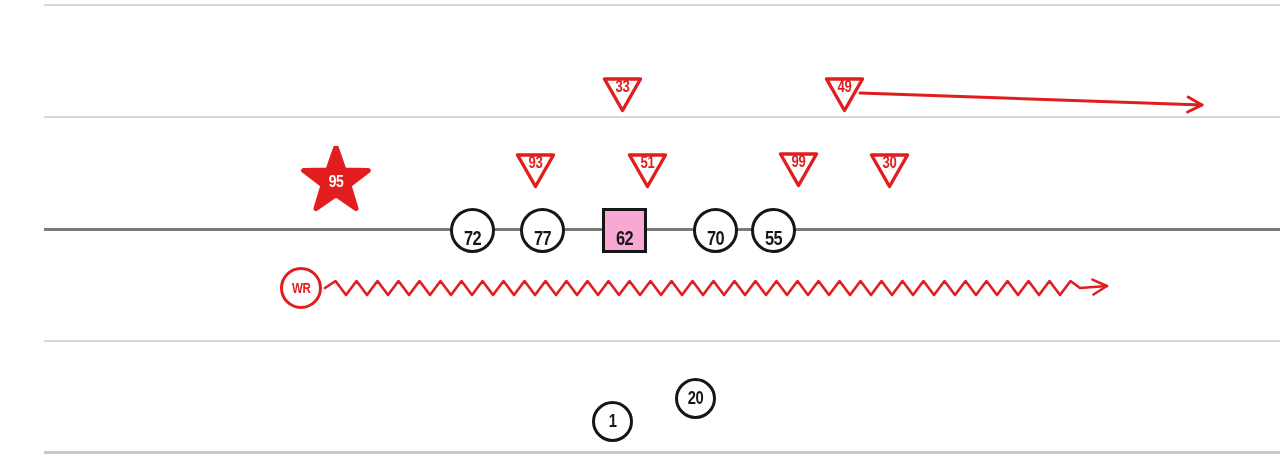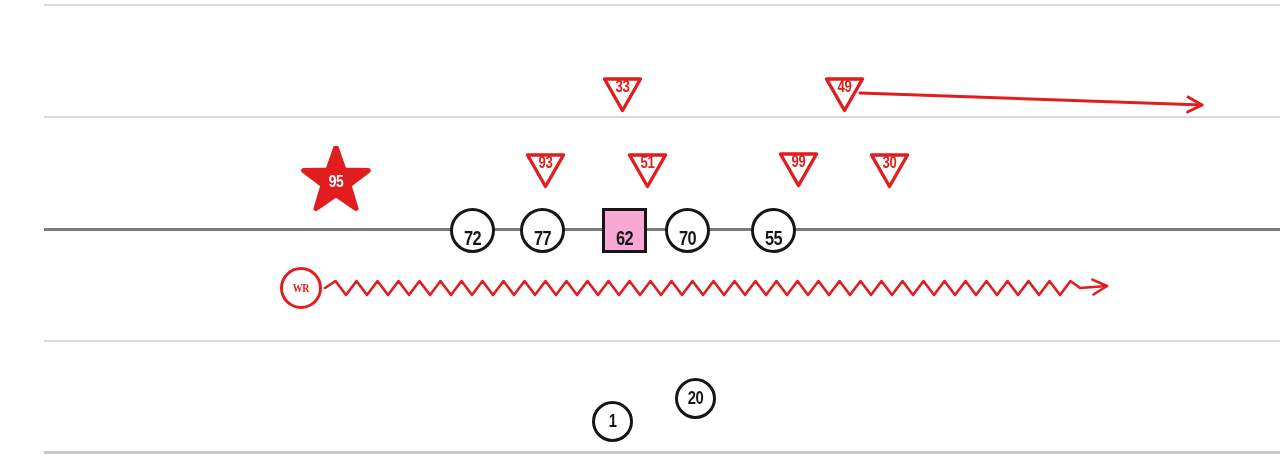--- a/index.html
+++ b/index.html
@@ -22,21 +22,21 @@
 
   .player { position: absolute; z-index: 3; display: flex; align-items: center; justify-content: center; box-sizing: border-box; }
   .num { font-weight: 700; transform: scaleX(0.82); letter-spacing: -0.5px; white-space: nowrap; }
 
   .circle { border-radius: 50%; background: #fff; border: 3px solid var(--black, #161616); color: var(--black, #161616); }
   .square { background: #f9a8d4; border: 3px solid var(--black, #161616); color: var(--black, #161616); }
   .oline  { width: 45px; height: 45px; font-size: 20px; align-items: flex-end; }
   .backfield { width: 41px; height: 41px; font-size: 18px; }
 
   .wr-circle { width: 42px; height: 42px; border-radius: 50%; background: #fff;
-               border: 3px solid var(--red, #e11d1d); color: var(--red, #e11d1d); font-size: 12px; font-family: Liberation Serif, serif; }
+               border: 3px solid var(--red, #e11d1d); color: var(--red, #e11d1d); font-size: 14px; }
 
   .tri { width: 47px; height: 42px; }
   .tri svg { position: absolute; left: 0; top: 0; width: 100%; height: 100%; }
   .tri .num { position: absolute; left: 0; right: 0; top: 4px; text-align: center;
               color: var(--red, #e11d1d); font-size: 16px; }
 
   .star { width: 72px; height: 68px; text-decoration: underline; }
   .star svg { position: absolute; left: 0; top: 0; width: 100%; height: 100%; }
   .star .num { position: absolute; left: 0; right: 0; top: 26px; text-align: center;
                color: #ffffff; font-size: 17px; }
@@ -64,21 +64,21 @@
       <path d="M 5.5 5 L 41.5 5 L 23.5 36.5 Z" fill="#ffffff" stroke="#e11d1d" stroke-width="3.4" stroke-linejoin="round"></path>
     </svg>
     <span class="num">33</span>
   </div>
   <div class="player tri" style="left:777px; top:74px">
     <svg viewBox="0 0 47 42">
       <path d="M 5.5 5 L 41.5 5 L 23.5 36.5 Z" fill="#ffffff" stroke="#e11d1d" stroke-width="3.4" stroke-linejoin="round"></path>
     </svg>
     <span class="num">49</span>
   </div>
-  <div class="player tri" style="left:478px; top:150px">
+  <div class="player tri" style="left:468px; top:150px">
     <svg viewBox="0 0 47 42">
       <path d="M 5.5 5 L 41.5 5 L 23.5 36.5 Z" fill="#ffffff" stroke="#e11d1d" stroke-width="3.4" stroke-linejoin="round"></path>
     </svg>
     <span class="num">93</span>
   </div>
   <div class="player tri" style="left:580px; top:150px">
     <svg viewBox="0 0 47 42">
       <path d="M 5.5 5 L 41.5 5 L 23.5 36.5 Z" fill="#ffffff" stroke="#e11d1d" stroke-width="3.4" stroke-linejoin="round"></path>
     </svg>
     <span class="num">51</span>
@@ -105,21 +105,21 @@
 
   <div class="player circle oline" style="left:406px; top:208px">
     <span class="num">72</span>
   </div>
   <div class="player circle oline" style="left:476px; top:208px">
     <span class="num">77</span>
   </div>
   <div class="player square oline" style="left:558px; top:208px">
     <span class="num">62</span>
   </div>
-  <div class="player circle oline" style="left:621px; top:208px">
+  <div class="player circle oline" style="left:649px; top:208px">
     <span class="num">70</span>
   </div>
   <div class="player circle oline" style="left:707px; top:208px">
     <span class="num">55</span>
   </div>
 
   <div class="player wr-circle" style="left:236px; top:267px">
     <span class="num">WR</span>
   </div>
 

